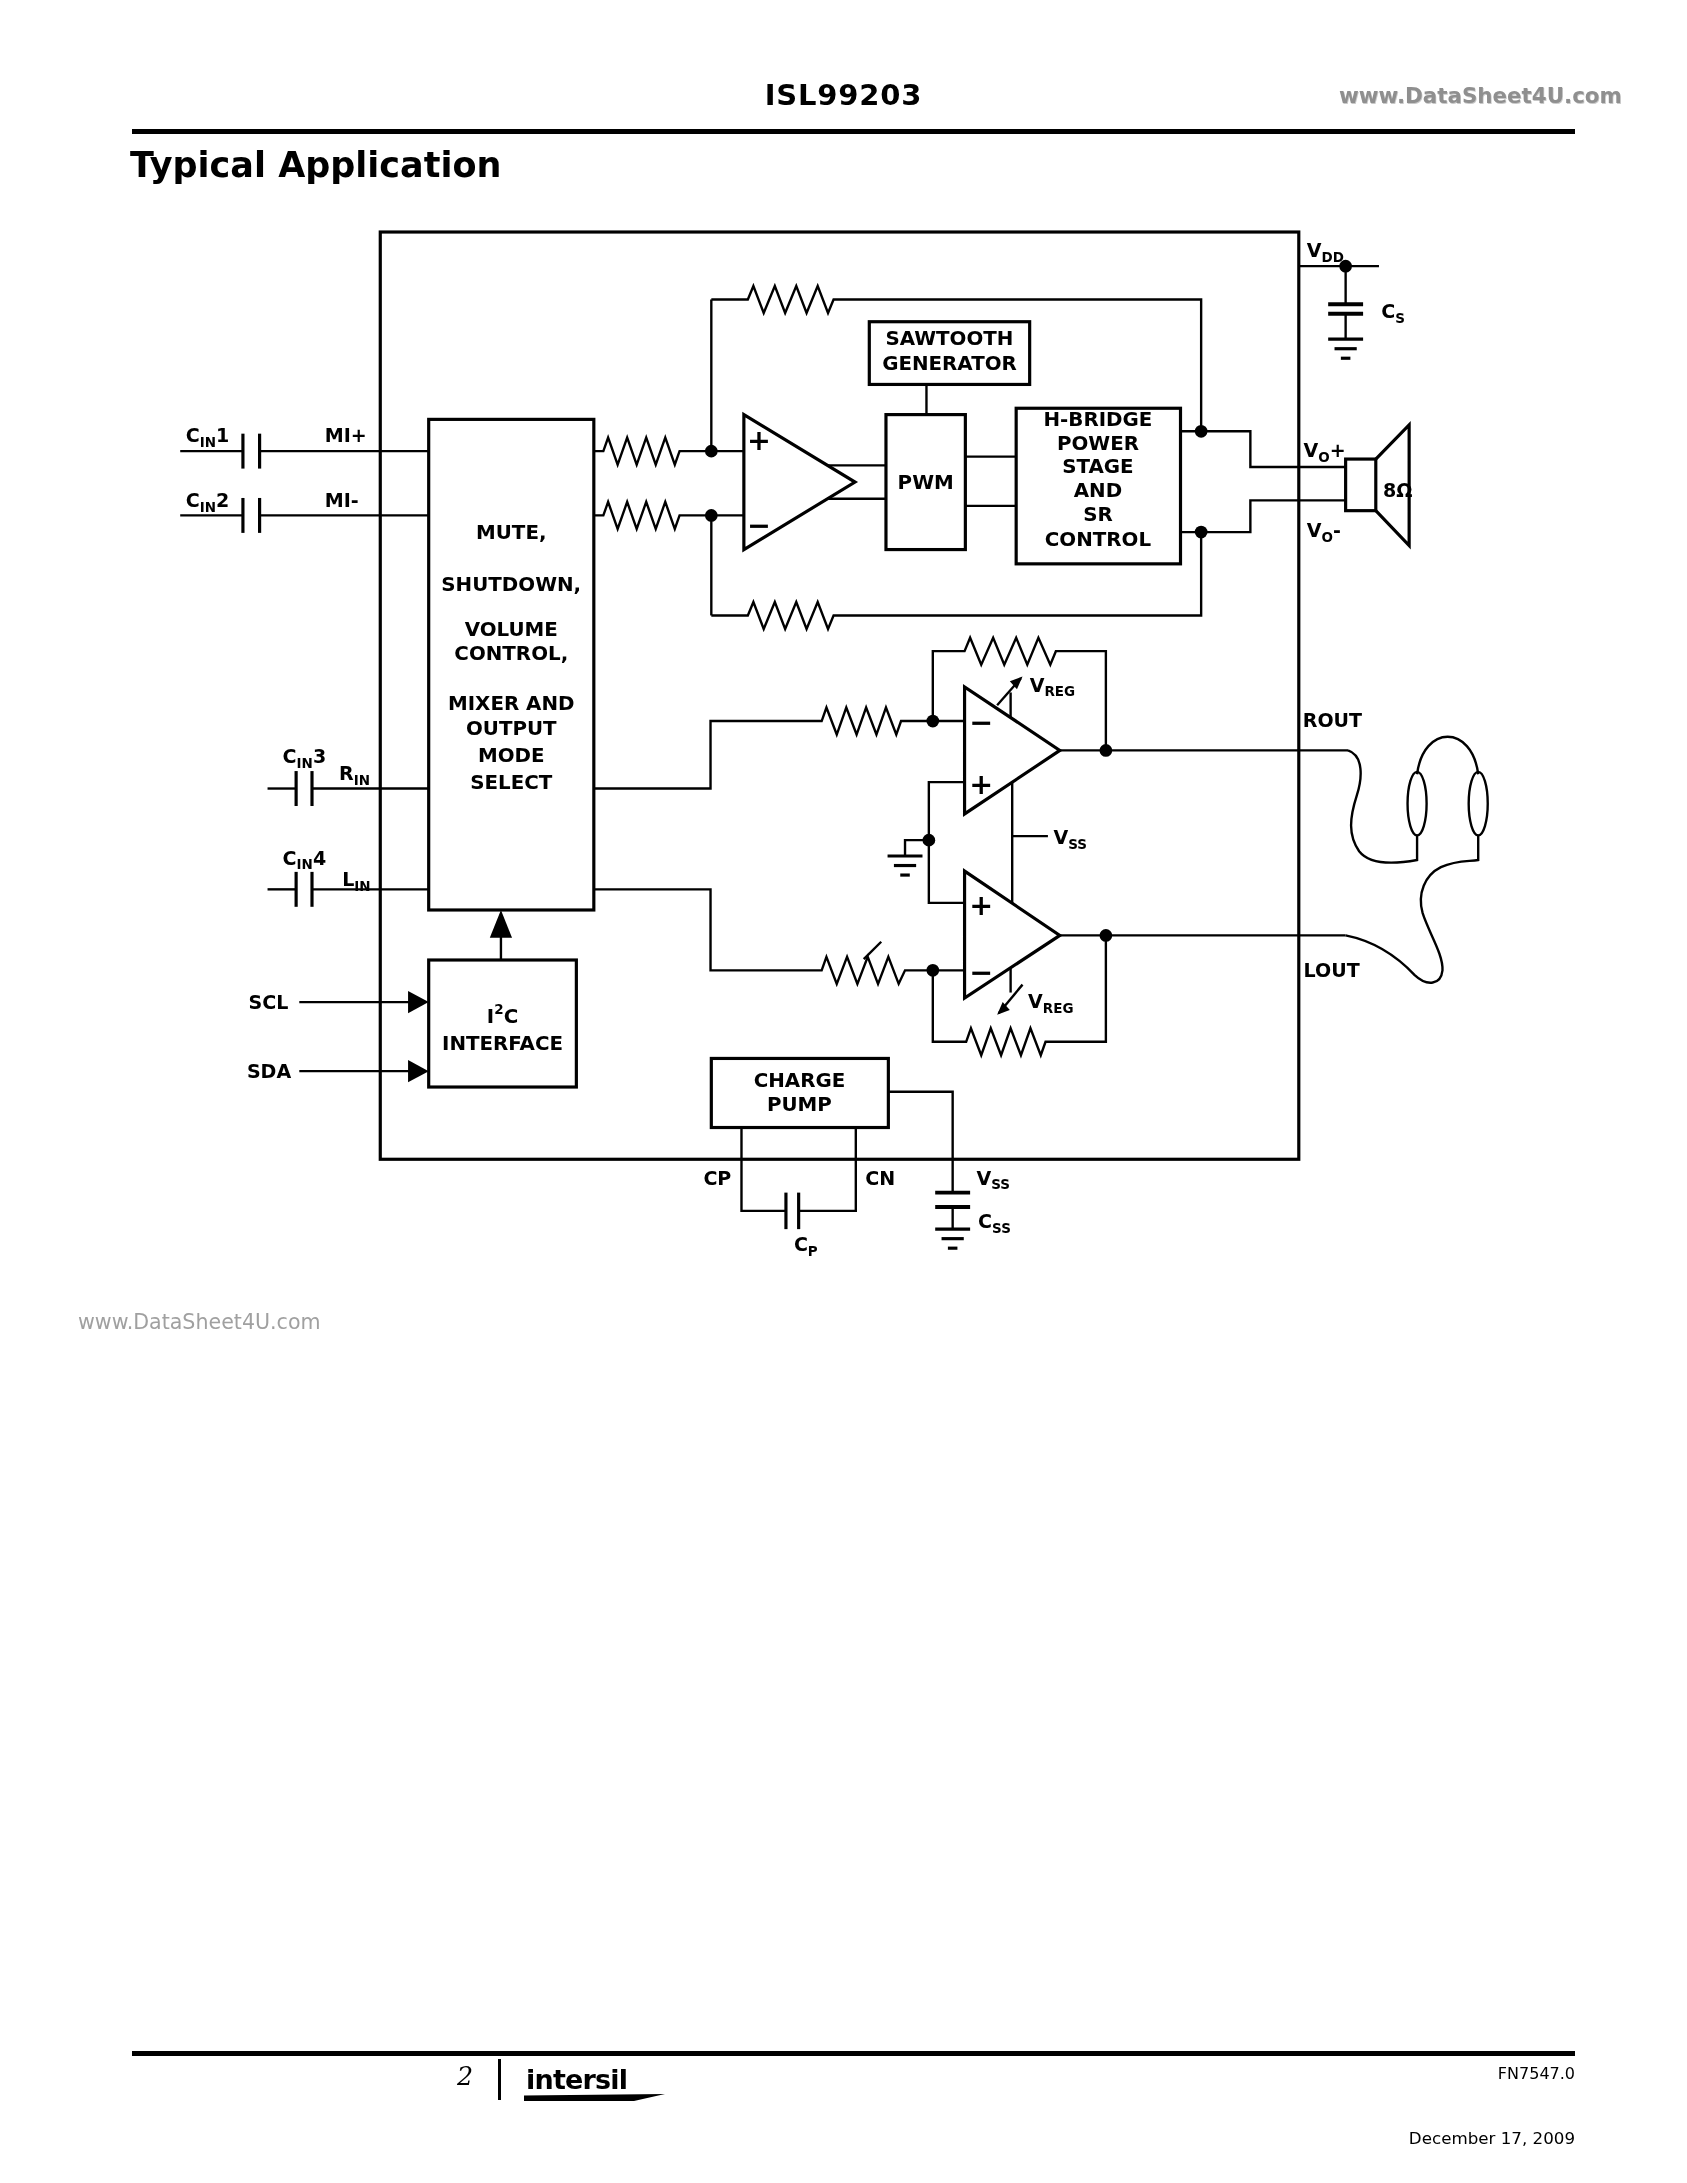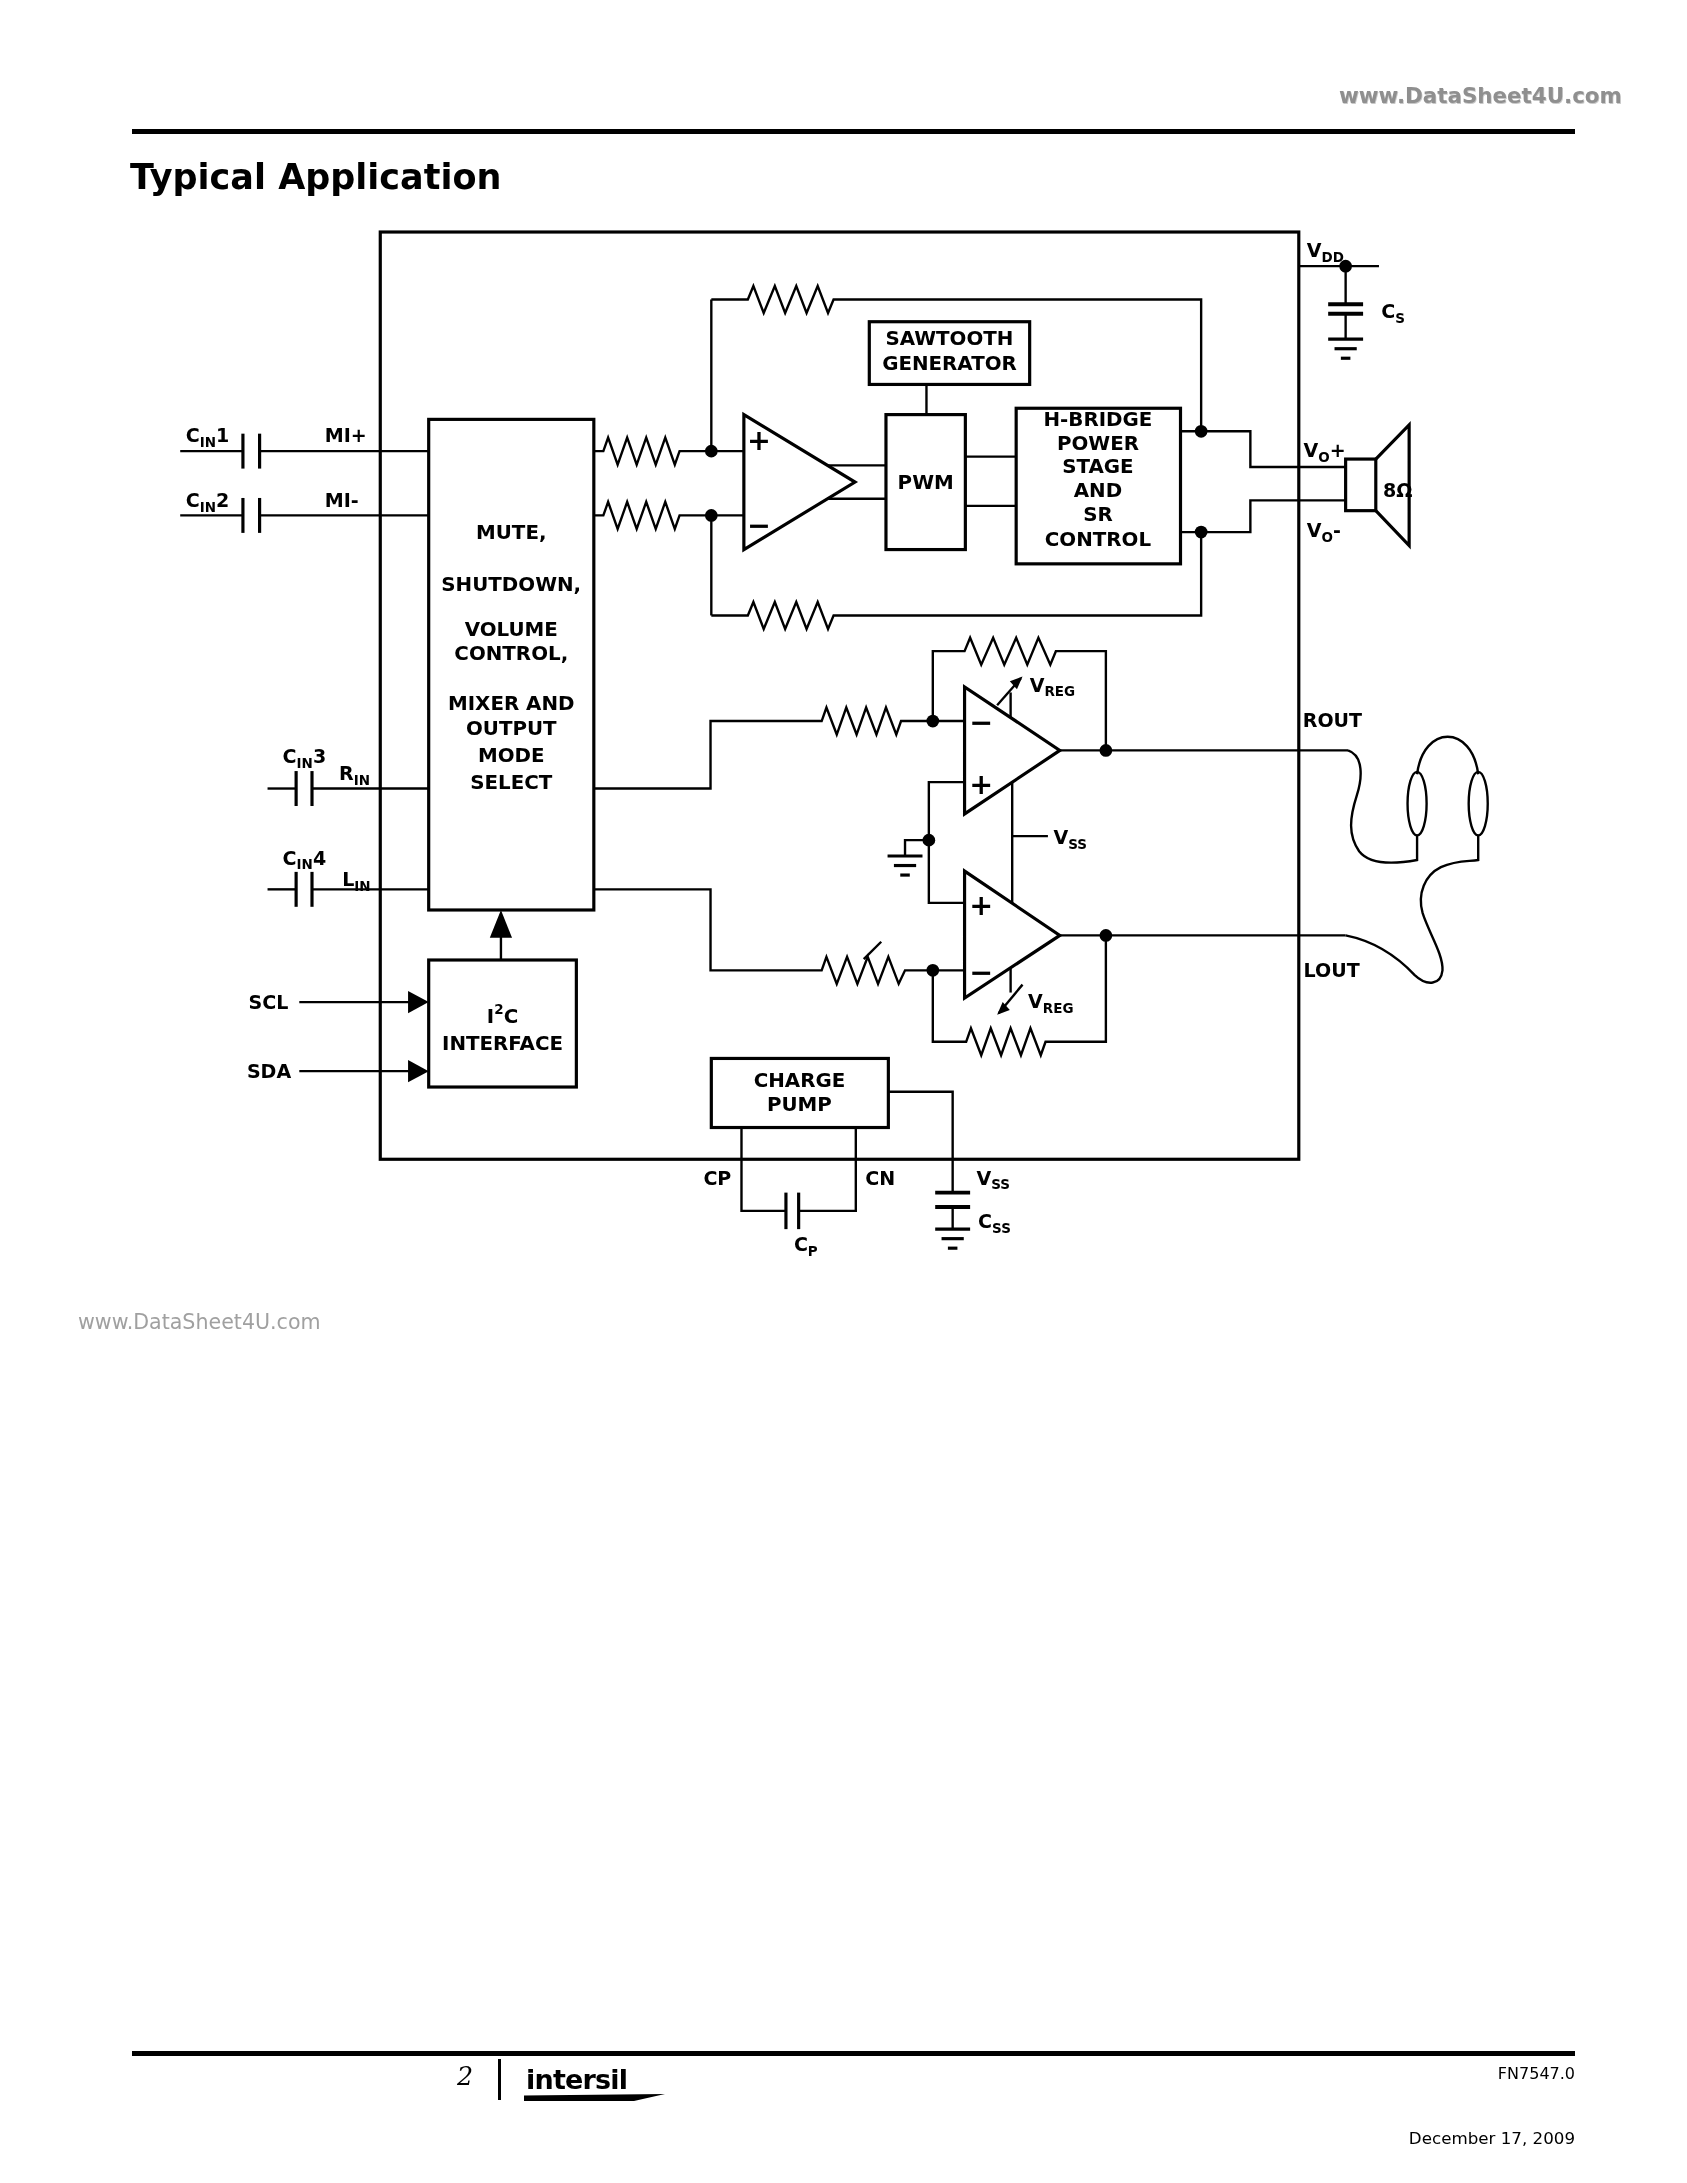--- a/index.html
+++ b/index.html
@@ -5,21 +5,21 @@
   html,body{margin:0;padding:0;background:#fff;}
   .page{position:relative;width:1687px;height:2183px;background:#ffffff;
         font-family:"DejaVu Sans",sans-serif;color:#000;overflow:hidden;}
   .hdr-title{position:absolute;top:78px;left:0;width:1687px;text-align:center;
              font-size:29px;font-weight:bold;letter-spacing:0.8px;}
   .hdr-watermark{position:absolute;top:83px;left:1339px;width:242px;
                  font-size:21.4px;font-weight:bold;color:#8f8f8f;text-shadow:0.8px 0.8px 0 #c9c9c9;}
   .rule{position:absolute;left:132px;width:1443px;background:#000;}
   .rule-top{top:129px;height:4.8px;}
   .rule-bottom{top:2051px;height:4.8px;}
-  .section-title{position:absolute;top:157px;left:130px;font-size:35px;font-weight:bold;}
+  .section-title{position:absolute;top:145px;left:130px;font-size:35px;font-weight:bold;}
   .mid-watermark{position:absolute;top:1310px;left:78px;font-size:20.6px;color:#a0a0a0;}
   svg{position:absolute;top:0;left:0;}
   svg text{font-family:"DejaVu Sans",sans-serif;font-weight:bold;fill:#000;}
   .blk{font-size:25px;}
   .lbl{font-size:24px;}
   .sub{font-size:17px;}
   .op{font-size:36px;font-weight:bold;}
   .ftr-page{position:absolute;top:2061px;left:457px;font-family:"DejaVu Serif",serif;
             font-style:italic;font-size:25.4px;}
   .ftr-div{position:absolute;top:2059px;left:498px;width:3.2px;height:41px;background:#000;}
@@ -28,20 +28,21 @@
   .ftr-logo-swoosh{position:absolute;top:2094px;left:524px;width:141px;height:7.1px;background:#000;
                    clip-path:polygon(0 20%,100% 0,78% 100%,0 100%);}
   .ftr-doc{position:absolute;top:2064px;left:1099px;width:476px;text-align:right;font-size:16px;}
   .ftr-date{position:absolute;top:2084px;left:1099px;width:476px;text-align:right;font-size:16.7px;margin-top:44px;}
 </style>
 </head>
 <body>
 
 <div class="page">
 
+  <div class="hdr-title">ISL99203</div>
   <div class="hdr-watermark">www.DataSheet4U.com</div>
   <div class="rule rule-top"></div>
   <div class="section-title">Typical Application</div>
 
   <svg width="1687" height="1350" viewBox="0 0 2125 1700">
 
     <rect x="479" y="292" width="1157" height="1168" fill="none" stroke="#000" stroke-width="4"></rect>
 
     <g>
       <rect x="540" y="528" width="208" height="618" fill="none" stroke="#000" stroke-width="4"></rect>

